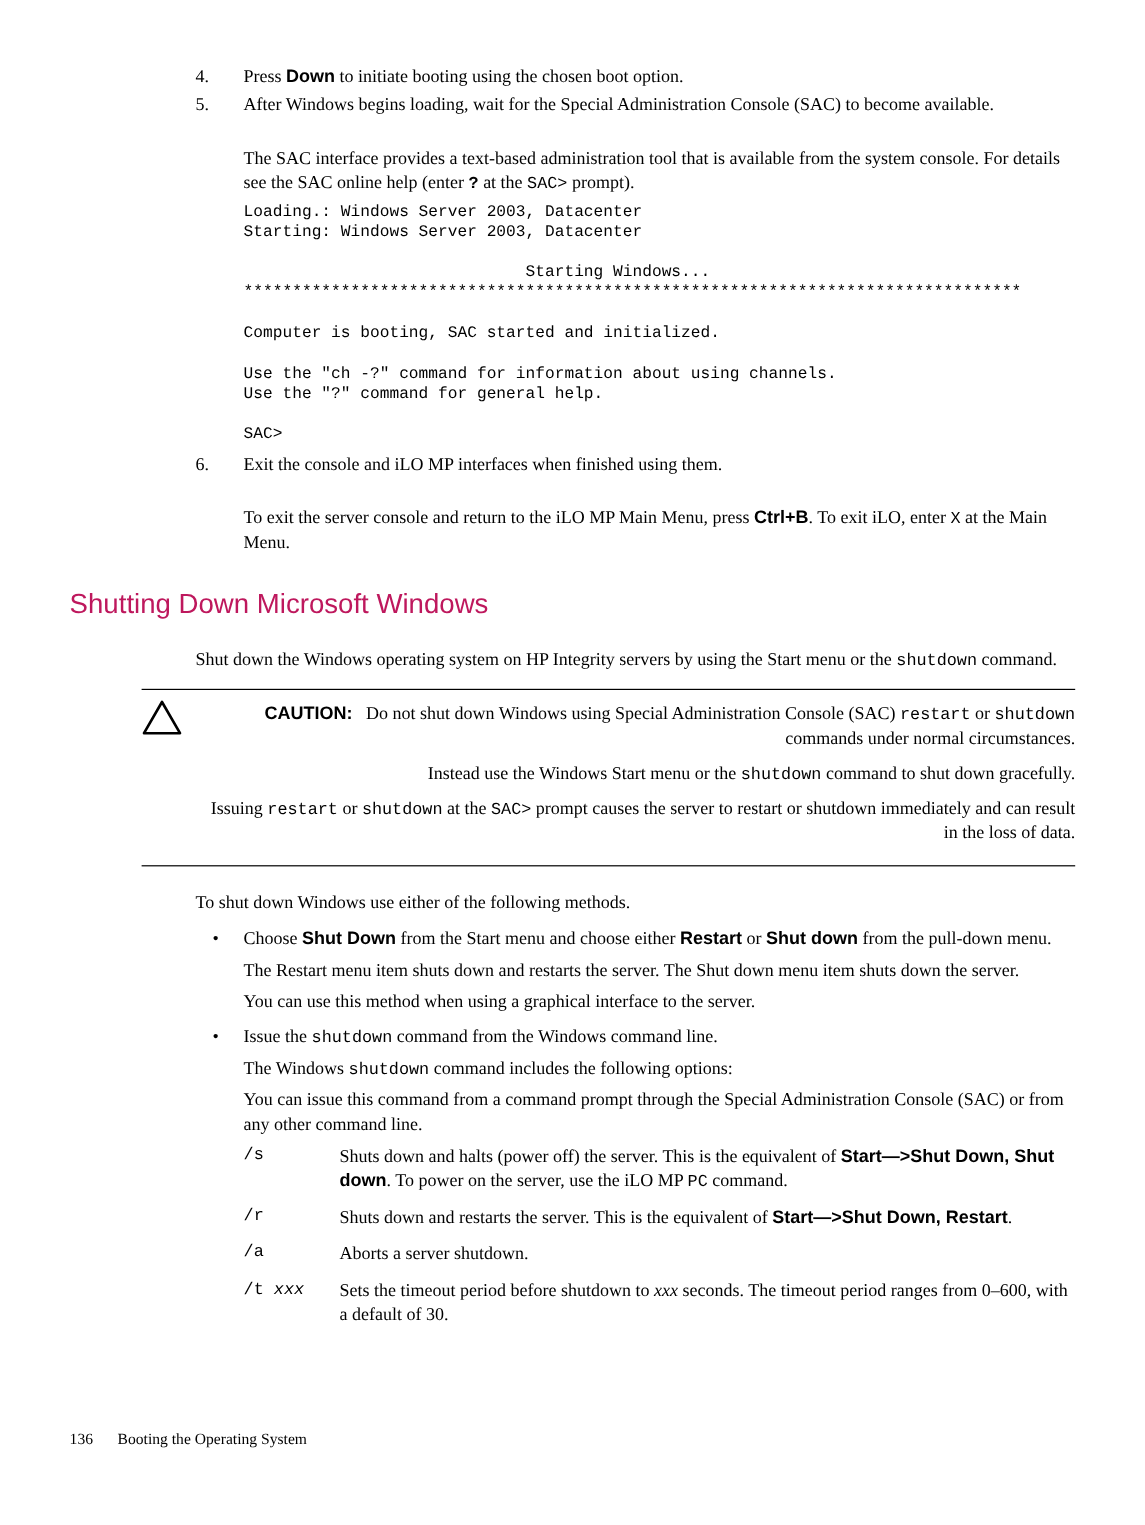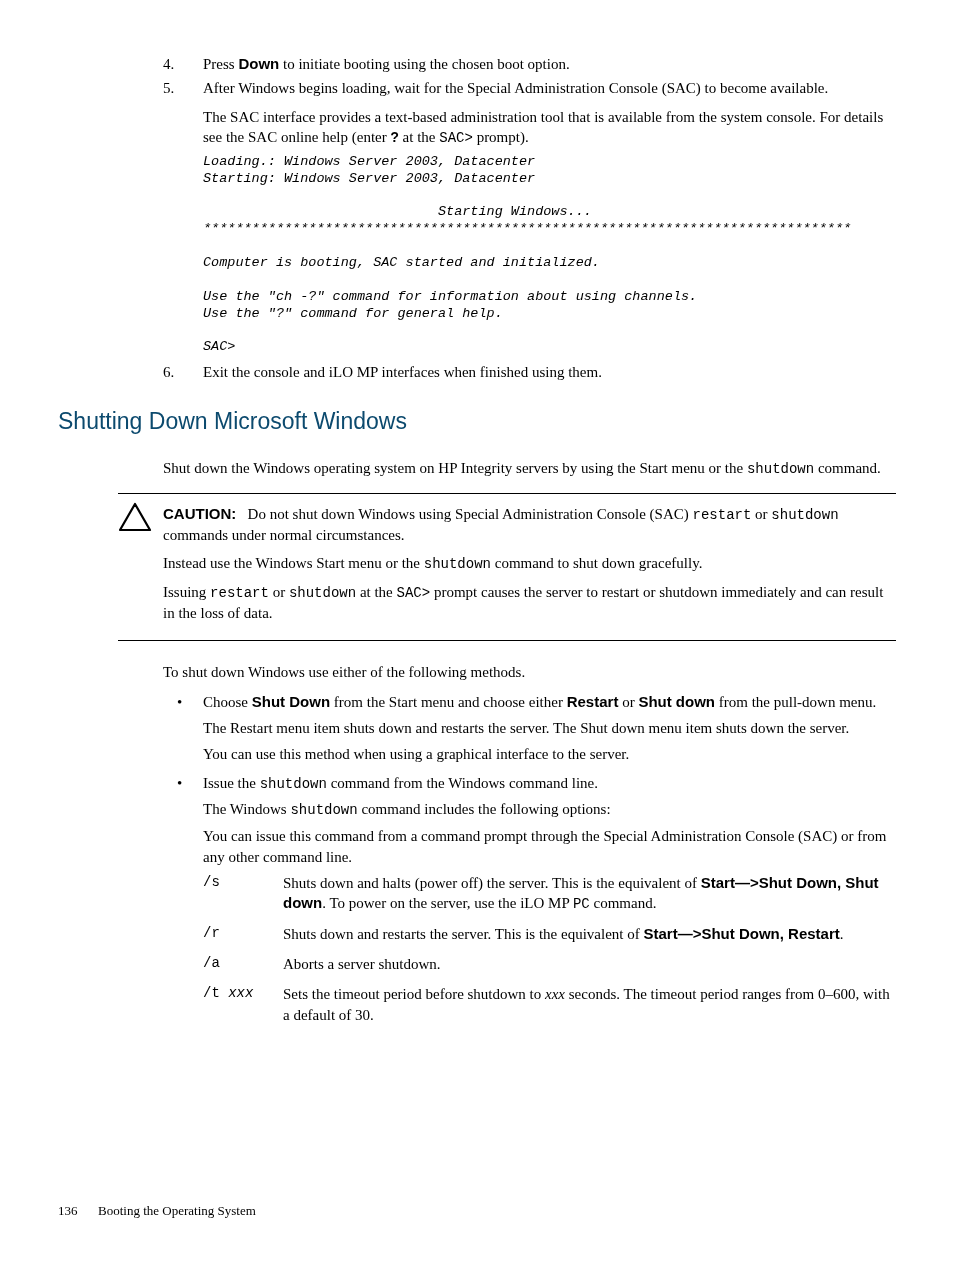--- a/index.html
+++ b/index.html
@@ -14,70 +14,69 @@
     box-sizing: border-box;
   }
   .sans-bold { font-family: Arial, Helvetica, sans-serif; font-weight: bold; }
   .mono { font-family: "Courier New", monospace; font-size: 14px; }
   .italic { font-style: italic; margin-top: 41px; }
 
   ol.steps { list-style: none; padding: 0; margin: 0 0 0 105px; }
   ol.steps > li { position: relative; padding-left: 40px; margin-bottom: 4px; }
   ol.steps > li > .num { position: absolute; left: 0; top: 0; }
 
-  .step-para { margin-top: 8px; }
+  .step-para { margin-top: 24px; }
 
   pre.code-block {
     font-family: "Courier New", monospace;
     font-size: 13.5px;
     line-height: 1.25;
     white-space: pre;
     margin: 6px 0 6px 0;
     overflow: hidden;
-    font-style: italic;
   }
 
   h2.section {
     font-family: Arial, Helvetica, sans-serif;
     font-weight: normal;
     font-size: 23px;
     margin: 24px 0 10px 0;
-    color: #0c4a6e;
+    color: #be185d;
   }
 
   .body-indent { margin-left: 105px; }
   .body-indent p { margin: 21px 0 10px 0; }
 
   .caution-box {
     border-top: 1px solid #000;
     border-bottom: 1px solid #000;
     margin: 14px 0 14px 60px;
     padding: 6px 0 8px 45px;
     position: relative;
   }
   .caution-icon {
     position: absolute;
     left: 0;
     top: 8px;
     width: 34px;
     height: 30px;
   }
-  .caution-box p { margin: 4px 0 8px 0; }
+  .caution-box p { margin: 4px 0 8px 0; text-align: right; }
 
   ul.bullets { list-style: none; padding: 0; margin: 6px 0 0 105px; }
   ul.bullets > li { position: relative; padding-left: 40px; margin-bottom: 8px; }
   ul.bullets > li::before { content: "•"; position: absolute; left: 14px; top: 0; font-size: 15px; }
   ul.bullets p { margin: 6px 0; }
 
   .opt-table { margin: 6px 0 8px 0; }
   .opt-row { display: flex; margin-bottom: 10px; align-items: flex-start; }
   .opt-key { flex: 0 0 80px; }
   .opt-desc { flex: 1; }
   .page-wrap { position: relative; min-height: 1170px; }
-  .footer-row { position: absolute; bottom: 4px; left: 0; font-size: 13px; }
+  .footer-row { position: absolute; bottom: 16px; left: 0; font-size: 13px; }
   .footer-row .pn { display:inline-block; width: 40px;}
 </style>
 </head>
 <body>
 
 <div class="page-wrap">
 
 <ol class="steps">
   <li>
     <span class="num">4.</span>
@@ -102,20 +101,23 @@
 
 Use the "ch -?" command for information about using channels.
 Use the "?" command for general help.
 
 SAC&gt;</pre>
   </li>
 
   <li>
     <span class="num">6.</span>
     <span>Exit the console and iLO MP interfaces when finished using them.</span>
+    <div class="step-para">
+      <span>To exit the server console and return to the iLO MP Main Menu, press </span><span class="sans-bold">Ctrl+B</span><span>. To exit iLO, enter </span><span class="mono">X</span><span> at the Main Menu.</span>
+    </div>
   </li>
 </ol>
 
 <h2 class="section">Shutting Down Microsoft Windows</h2>
 
 <div class="body-indent">
   <p>
     <span>Shut down the Windows operating system on HP Integrity servers by using the Start menu or the </span><span class="mono">shutdown</span><span> command.</span>
   </p>
 </div>

